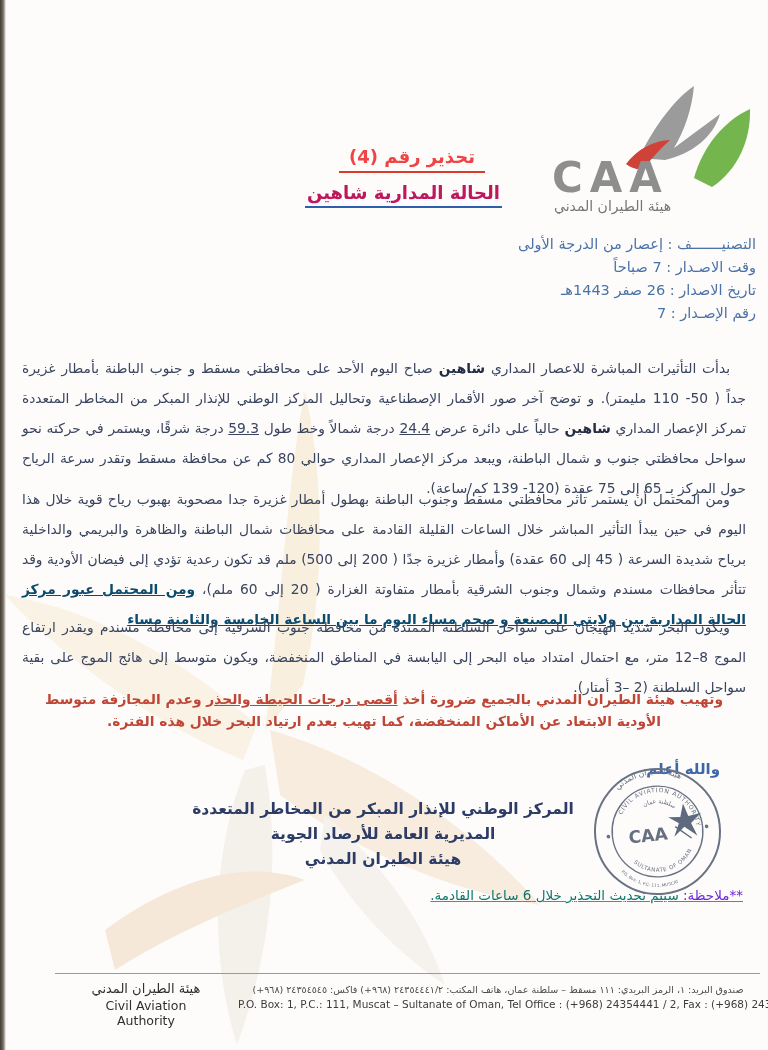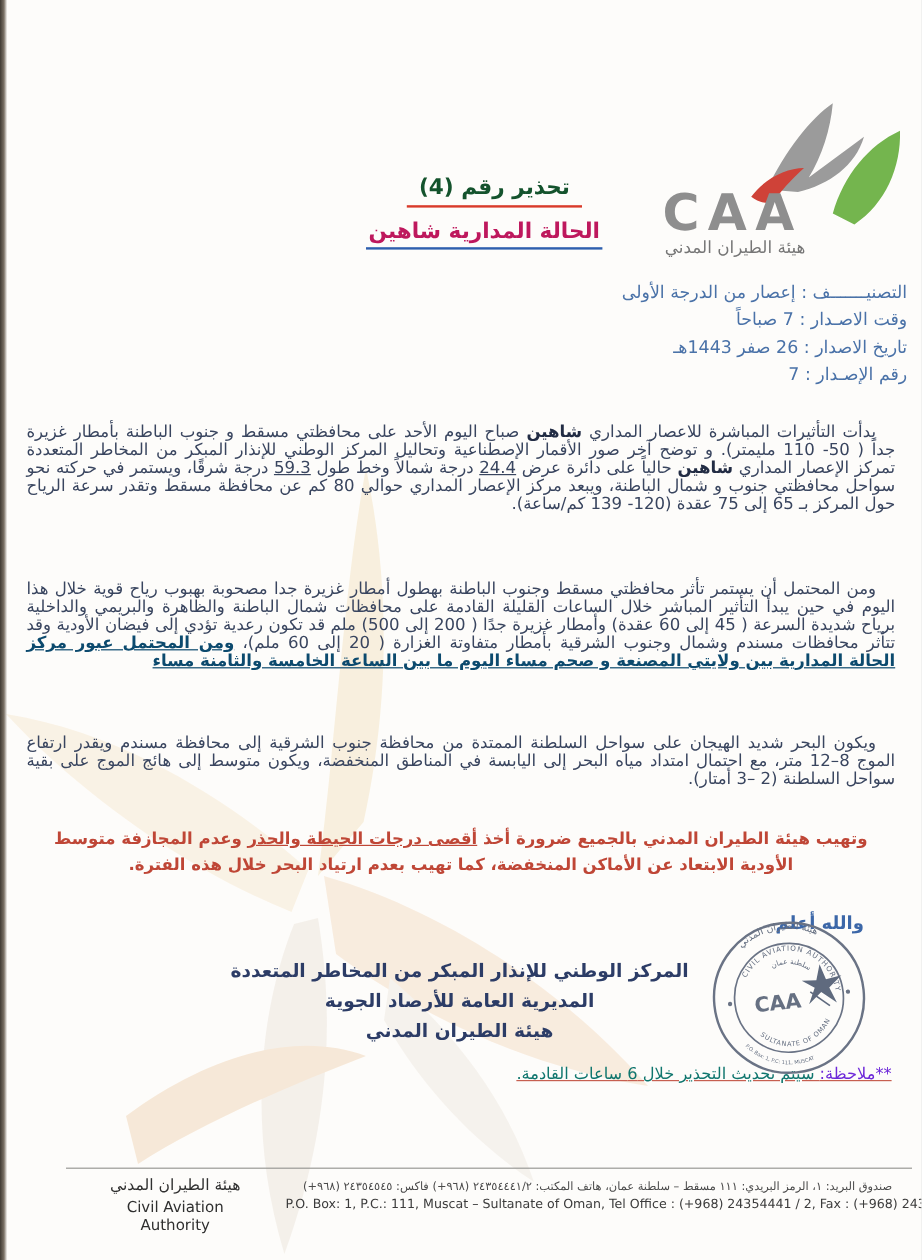--- a/index.html
+++ b/index.html
@@ -17,38 +17,38 @@
   .watermark { position:absolute; left:-35px; top:385px; z-index:0; opacity:.6; }
 
   
   .logo { position:absolute; top:84px; right:6px; width:218px; height:132px; z-index:2; }
   .logo svg { width:100%; height:100%; }
   .logo .caa-txt { font-family:"DejaVu Sans", sans-serif; font-weight:bold; fill:#8e8e8e; }
   .logo .ar-txt  { font-family:"DejaVu Sans", sans-serif; fill:#767676; }
 
   .titles { position:absolute; top:146px; left:322px; width:180px; text-align:center; z-index:2; direction:rtl; }
   .title-red {
-    display:inline-block; color:#14532d; font-weight:bold; font-size:18px;
+    display:inline-block; color:#ef4444; font-weight:bold; font-size:18px;
     border-bottom:2px solid #d93a2a; padding:0 10px 4px;
   }
   .title-blue {
     display:inline-block; margin-top:9px; color:#be185d; font-weight:bold; font-size:18px;
     border-bottom:2px solid #2e5fae; padding:0 2px 3px; white-space:nowrap;
   }
 
   
   .meta {
     position:absolute; top:233px; right:12px; z-index:2;
     direction:rtl; text-align:right; color:#4a72a8; font-size:14.5px; line-height:23px;
   }
 
   
   .body-text {
     position:absolute; left:22px; right:22px; z-index:2;
-    direction:rtl; text-align:justify; color:#39455f; font-size:13.8px; line-height:15px;
+    direction:rtl; text-align:justify; color:#39455f; font-size:13.8px; line-height:30px;
   }
   .p1 { top:353px; }
   .p2 { top:484px; }
   .p3 { top:612px; }
   .body-text b { color:#222c44; }
   .u  { text-decoration:underline; }
   .bu { font-weight:bold; text-decoration:underline; color:#0c4a6e; }
 
   .warning {
     position:absolute; left:22px; right:22px; top:688px; z-index:2;

